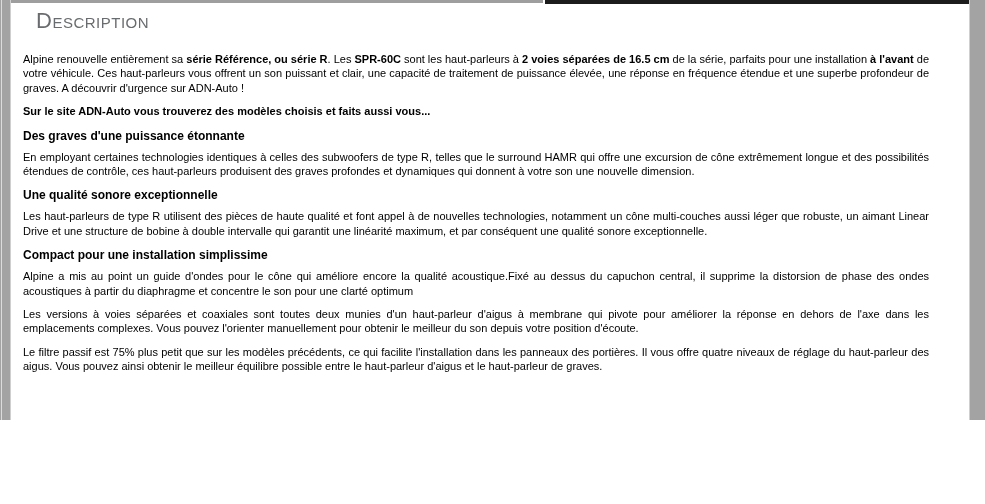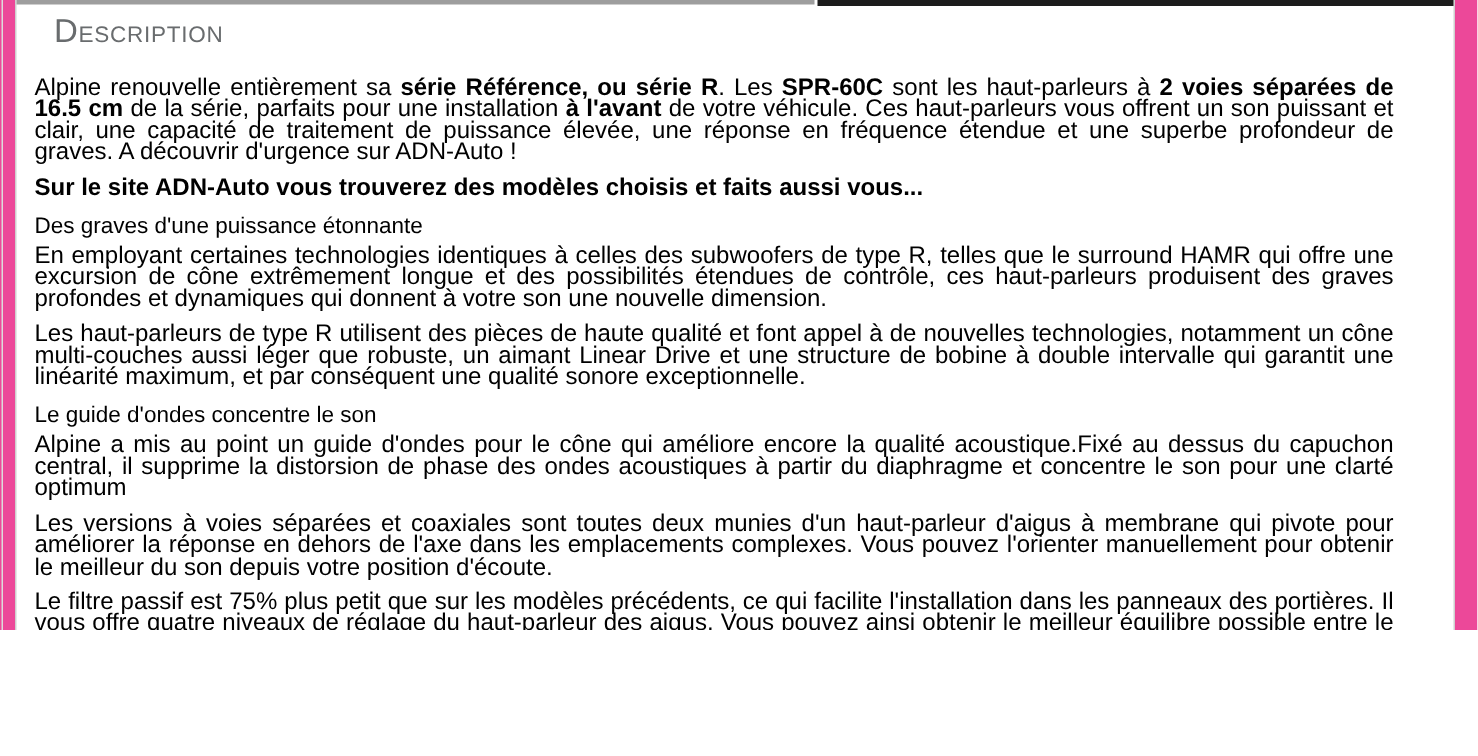--- a/index.html
+++ b/index.html
@@ -1,19 +1,19 @@
 <!DOCTYPE html>
 <html><head>
 <meta charset="utf-8">
 <style>
   html, body { margin:0; padding:0; background:#ffffff; }
   body { font-family:"Liberation Sans", sans-serif; }
   .stage {
     position:relative; width:985px; height:420px;
-    background:#ec4899; overflow:hidden;
+    background:#a3a3a3; overflow:hidden;
   }
   .outer-left-line {
     position:absolute; left:1px; top:0; width:1px; height:504px;
     background:#dcdcdc;
   }
   .panel {
     position:absolute; left:10px; top:0; width:960px; height:504px;
     box-sizing:border-box;
     border-left:1px solid #cfcfcf; border-right:1px solid #cfcfcf;
     padding:0 24px 0 12px;
@@ -23,42 +23,43 @@
   .edge-gray { left:0; width:532px; height:3px; background:#9e9e9e; }
   .edge-dark { left:534px; right:0; height:4px; background:#1c1c1c; }
   .panel-title {
     margin:8px 0 18px 13px;
     font-size:22px; font-weight:400;
     font-variant:small-caps; letter-spacing:0.5px;
     color:#696c6e;
   }
   .content p {
     margin:0 16px 9px 0;
-    font-size:16px; line-height:14.4px; color:#000000;
+    font-size:11px; line-height:14.4px; color:#000000;
     text-align:justify;
   }
   .content h3 {
     margin:3px 0 5px 0;
-    font-size:15px; line-height:17px; font-weight:normal; color:#000000;
+    font-size:12px; line-height:17px; font-weight:bold; color:#000000;
   }
 </style>
 </head>
 <body>
 
 <div class="stage">
   <div class="outer-left-line"></div>
   <div class="panel">
     <div class="edge edge-gray"></div>
     <div class="edge edge-dark"></div>
     <h2 class="panel-title">Description</h2>
     <div class="content" id="content">
         <p>Alpine renouvelle entièrement sa <b>série Référence, ou série R</b>. Les <b>SPR-60C</b> sont les haut-parleurs à <b>2 voies séparées de 16.5 cm</b> de la série, parfaits pour une installation <b>à l'avant</b> de votre véhicule. Ces haut-parleurs vous offrent un son puissant et clair, une capacité de traitement de puissance élevée, une réponse en fréquence étendue et une superbe profondeur de graves. A découvrir d'urgence sur ADN-Auto !</p>
         <p><b>Sur le site ADN-Auto vous trouverez des modèles choisis et faits aussi vous...</b></p>
         <h3>Des graves d'une puissance étonnante</h3>
         <p>En employant certaines technologies identiques à celles des subwoofers de type R, telles que le surround HAMR qui offre une excursion de cône extrêmement longue et des possibilités étendues de contrôle, ces haut-parleurs produisent des graves profondes et dynamiques qui donnent à votre son une nouvelle dimension.</p>
+        <h3>Une qualité sonore exceptionnelle</h3>
         <p>Les haut-parleurs de type R utilisent des pièces de haute qualité et font appel à de nouvelles technologies, notamment un cône multi-couches aussi léger que robuste, un aimant Linear Drive et une structure de bobine à double intervalle qui garantit une linéarité maximum, et par conséquent une qualité sonore exceptionnelle.</p>
-        <h3>Le guide d'ondes concentre le son</h3>
+        <h3>Compact pour une installation simplissime</h3>
         <p>Alpine a mis au point un guide d'ondes pour le cône qui améliore encore la qualité acoustique.Fixé au dessus du capuchon central, il supprime la distorsion de phase des ondes acoustiques à partir du diaphragme et concentre le son pour une clarté optimum</p>
         <p>Les versions à voies séparées et coaxiales sont toutes deux munies d'un haut-parleur d'aigus à membrane qui pivote pour améliorer la réponse en dehors de l'axe dans les emplacements complexes. Vous pouvez l'orienter manuellement pour obtenir le meilleur du son depuis votre position d'écoute.</p>
         <p>Le filtre passif est 75% plus petit que sur les modèles précédents, ce qui facilite l'installation dans les panneaux des portières. Il vous offre quatre niveaux de réglage du haut-parleur des aigus. Vous pouvez ainsi obtenir le meilleur équilibre possible entre le haut-parleur d'aigus et le haut-parleur de graves.</p>
       </div>
   </div>
 </div>
 
 </body></html>

